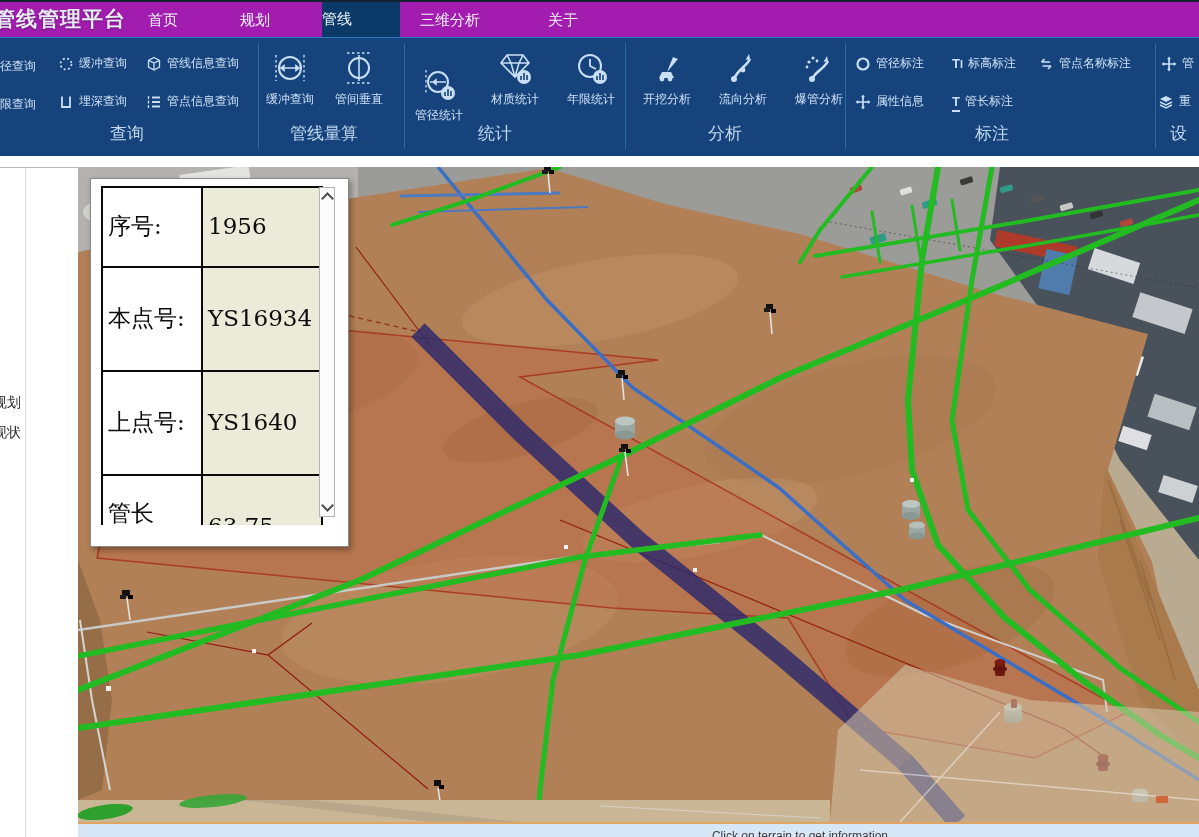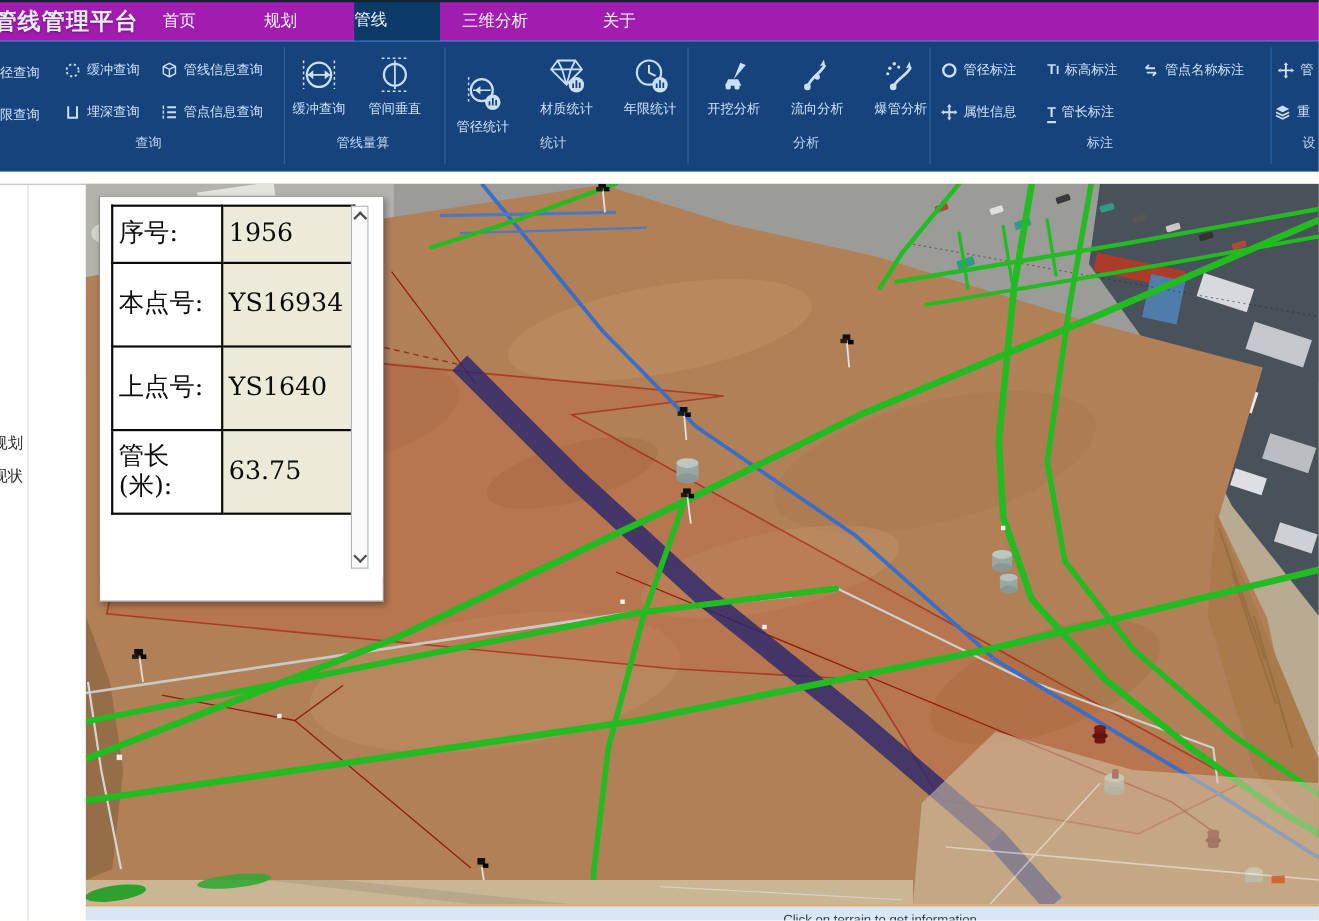--- a/index.html
+++ b/index.html
@@ -9,39 +9,39 @@
   .navbar{position:absolute;left:0;top:0;width:1199px;height:37px;background:#a21caf;z-index:20;}
   .nav-title{position:absolute;left:-6px;top:5px;font-size:21px;font-weight:bold;color:#e6edf4;letter-spacing:1px;text-shadow:0 1px 2px rgba(0,0,0,.35);}
   .nav-tab{position:absolute;top:2px;height:35px;line-height:35px;text-align:left;color:#f0f6fc;font-size:15px;cursor:pointer;}
   .nav-tab.active{background:#0c3a68;top:0;height:37px;line-height:37px;}
   
   .ribbon{position:absolute;left:0;top:37px;width:1199px;height:118px;background:#16437c;border-top:1px solid #2b77c4;z-index:20;}
   .rsep{position:absolute;top:5px;height:106px;width:1px;background:#2d67a4;}
   .ritem{position:absolute;display:flex;align-items:center;gap:5px;color:#cfe2f6;font-size:12px;white-space:nowrap;cursor:pointer;}
   .bigitem{position:absolute;width:58px;text-align:center;color:#cfe2f6;font-size:12px;cursor:pointer;}
   .bigitem svg{display:block;margin:0 auto 4px auto;}
-  .rgl{position:absolute;top:84px;color:#c2d8ee;font-size:12px;text-align:center;}
+  .rgl{position:absolute;top:84px;color:#c2d8ee;font-size:17px;}
   .ticon{font-weight:bold;color:#c9dff5;font-size:13px;line-height:14px;}
   .ticon u{text-decoration:none;border-bottom:2px solid #c9dff5;padding-bottom:1px;}
   
   .mainline{position:absolute;left:0;top:167px;width:78px;height:1px;background:#b9b9b9;}
   .sidebar{position:absolute;left:0;top:155px;width:78px;height:682px;background:#fff;}
   .sidebar-line{position:absolute;left:25px;top:13px;width:1px;height:669px;background:#d9d9d9;}
   .side-item{position:absolute;left:-7px;font-size:14px;color:#2b2b2b;white-space:nowrap;cursor:pointer;}
   .viewport{position:absolute;left:78px;top:167px;width:1121px;height:655px;overflow:hidden;background:#b9ab92;}
   
   .statusbar{position:absolute;left:78px;top:822px;width:1121px;height:15px;background:#d8e7f8;border-top:2px solid #dfa562;overflow:hidden;box-sizing:border-box;}
   .statusbar span{position:absolute;left:562px;width:320px;top:5px;text-align:center;font-size:12px;color:#3c3c3c;}
   
   .popup{position:absolute;left:90px;top:178px;width:257px;height:367px;background:#fff;border:1px solid #8a8a8a;box-shadow:2px 3px 6px rgba(0,0,0,.35);z-index:40;}
   .popup-title{position:relative;height:21px;background:linear-gradient(#8f8f8f,#606060);color:#fff;font-size:12px;font-weight:bold;line-height:21px;padding-left:7px;text-shadow:0 1px 2px #222;}
   .popup-close{position:absolute;right:5px;top:0;color:#e3e3e3;font-size:13px;cursor:pointer;}
   .popup-body{position:relative;height:346px;overflow:hidden;background:#fff;}
   .attr-table{border-collapse:collapse;margin:7px 0 0 10px;font-family:"DejaVu Serif","Liberation Serif",serif;color:#0c0c0c;}
-  .attr-table td{border:2px solid #0a0a0a;font-size:23px;line-height:1.18;padding:4px 5px;vertical-align:middle;}
+  .attr-table td{border:2px solid #0a0a0a;font-size:23px;line-height:1.18;padding:18px 5px;vertical-align:middle;}
   .attr-table td.lab{width:88px;background:#ffffff;}
   .attr-table td.val{width:108px;background:#ecead9;}
   .r0 td{height:42px;} .r1 td{height:66px;} .r2 td{height:66px;} .r3 td{height:94px;} .r4 td{height:66px;}
   .vscroll{position:absolute;left:228px;top:8px;width:16px;height:330px;background:#fbfbfb;border:1px solid #b4b4b4;box-sizing:border-box;}
   .chev{position:absolute;left:3px;width:7px;height:7px;border-left:2px solid #4c4c4c;border-top:2px solid #4c4c4c;}
   .chev.up{top:6px;transform:rotate(45deg);}
   .chev.down{bottom:6px;transform:rotate(225deg);}
 </style>
 </head>
 <body>

